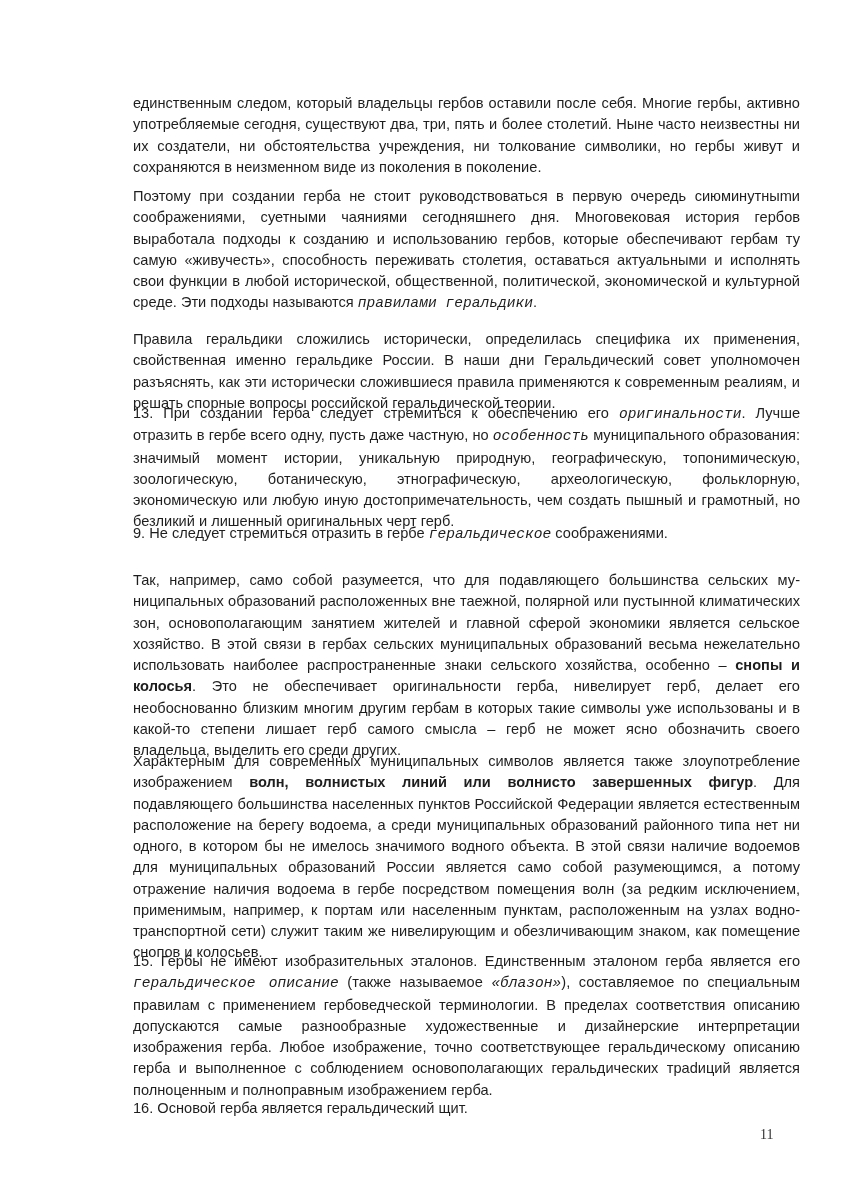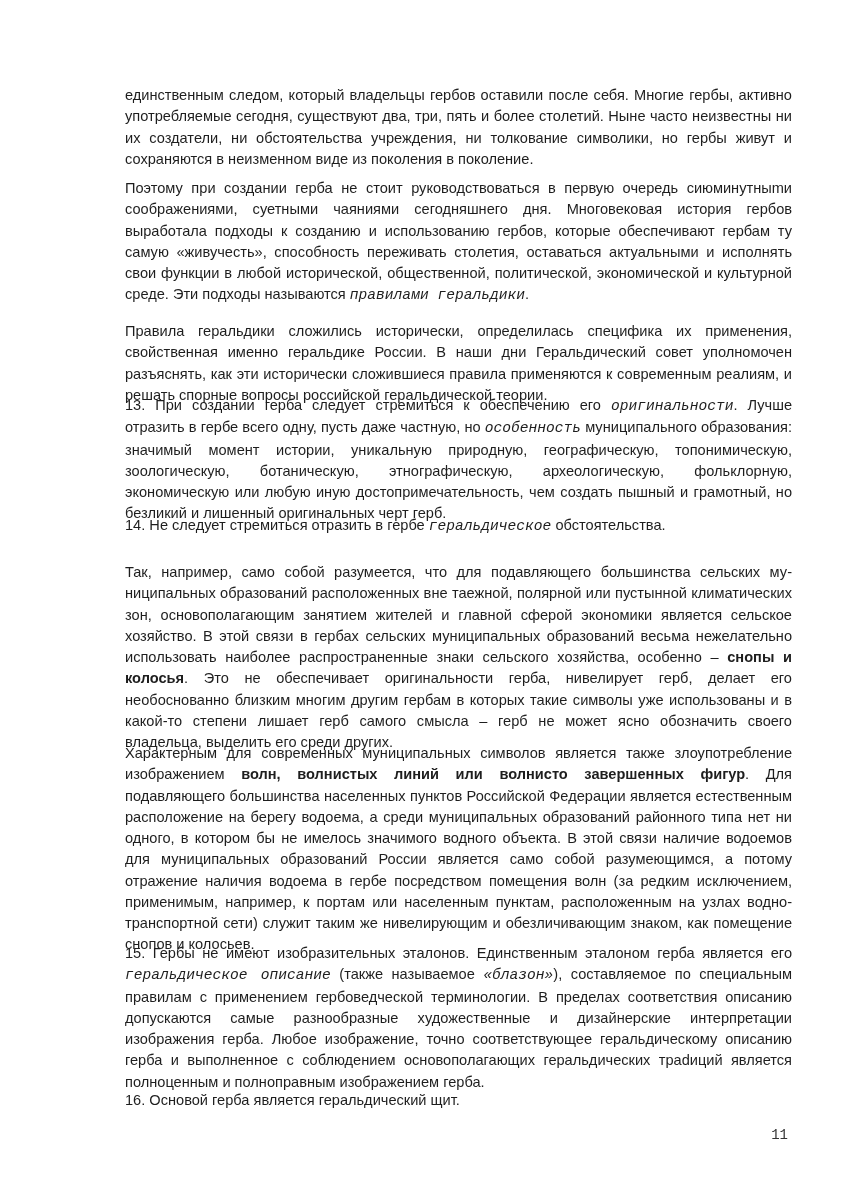--- a/index.html
+++ b/index.html
@@ -3,37 +3,37 @@
   <meta charset="utf-8">
   <style>
     html, body { margin: 0; padding: 0; background: #ffffff; }
     body { width: 848px; height: 1200px; position: relative; overflow: hidden; }
     .page {
       position: absolute; left: 121px; top: 81px; width: 667px;
       font-family: "Liberation Sans", sans-serif;
       font-size: 14.6px; line-height: 21.25px; color: #1e1e1e;
       text-align: justify; hyphens: manual;
     }
-    .page p { margin: 4px; }
+    .page p { margin: 12px; }
     .para { position: absolute; left: 0; width: 667px; }
     .page em, .page i { font-style: italic; font-family: Liberation Mono, monospace; }
     .page b { font-weight: bold; }
     .pnum {
-      position: absolute; left: 760px; top: 1127px; width: 28px; text-align: right;
-      font-family: Liberation Mono, monospace; font-size: 14px; color: #333;
+      position: absolute; left: 760px; top: 1127px; width: 28px; text-align: left;
+      font-family: Liberation Serif, serif; font-size: 14px; color: #333;
     }
   </style>
 </head>
 <body>
 
 <div class="page">
   <p class="para" style="top:0px"><span>единственным следом, который владельцы гербов оставили после себя. Многие гербы, активно употребляемые сегодня, существуют два, три, пять и более столетий. Ныне часто неизвестны ни их создатели, ни обстоятельства учреждения, ни толкование символики, но гербы живут и сохраняются в неизменном виде из поколения в поколение.</span></p>
   <p class="para" style="top:93px"><span>Поэтому при создании герба не стоит руководствоваться в первую очередь сиюминутны­mи соображениями, суетными чаяниями сегодняшнего дня. Многовековая история гербов выработала подходы к созданию и использованию гербов, которые обеспечивают гербам ту самую «живучесть», способность переживать столетия, оставаться актуальными и ис­полнять свои функции в любой исторической, общественной, политической, экономиче­ской и культурной среде. Эти подходы называются </span><em>правилами геральдики</em><span>.</span></p>
   <p class="para" style="top:236px"><span>Правила геральдики сложились исторически, определилась специфика их применения, свойственная именно геральдике России. В наши дни Геральдический совет уполномочен разъяснять, как эти исторически сложившиеся правила применяются к современным реа­лиям, и решать спорные вопросы российской геральдической теории.</span></p>
   <p class="para" style="top:310px"><span>13. При создании герба следует стремиться к обеспечению его </span><em>оригинальности</em><span>. Лучше отразить в гербе всего одну, пусть даже частную, но </span><em>особенность</em><span> муниципального обра­зования: значимый момент истории, уникальную природную, географическую, топоними­ческую, зоологическую, ботаническую, этнографическую, археологическую, фольклорную, экономическую или любую иную достопримечательность, чем создать пышный и грамот­ный, но безликий и лишенный оригинальных черт герб.</span></p>
-  <p class="para" style="top:430px"><span>14. Не следует стремиться отразить в гербе </span><em>геральдическое</em><span> обстоятельства.</span></p>
+  <p class="para" style="top:430px"><span>9. Не следует стремиться отразить в гербе </span><em>геральдическое</em><span> соображениями.</span></p>
   <p class="para" style="top:477px"><span>Так, например, само собой разумеется, что для подавляющего большинства сельских му­ниципальных образований расположенных вне таежной, полярной или пустынной клима­тических зон, основополагающим занятием жителей и главной сферой экономики являет­ся сельское хозяйство. В этой связи в гербах сельских муниципальных образований весьма нежелательно использовать наиболее распространенные знаки сельского хозяй­ства, особенно – </span><b>снопы и колосья</b><span>. Это не обеспечивает оригинальности герба, нивели­рует герб, делает его необоснованно близким многим другим гербам в которых такие символы уже использованы и в какой-то степени лишает герб самого смысла – герб не может ясно обозначить своего владельца, выделить его среди других.</span></p>
   <p class="para" style="top:658px"><span>Характерным для современных муниципальных символов является также злоупотребле­ние изображением </span><b>волн, волнистых линий или волнисто завершенных фигур</b><span>. Для подавляющего большинства населенных пунктов Российской Федерации является есте­ственным расположение на берегу водоема, а среди муниципальных образований район­ного типа нет ни одного, в котором бы не имелось значимого водного объекта. В этой свя­зи наличие водоемов для муниципальных образований России является само собой ра­зумеющимся, а потому отражение наличия водоема в гербе посредством помещения волн (за редким исключением, применимым, например, к портам или населенным пунк­там, расположенным на узлах водно-транспортной сети) служит таким же нивелирующим и обезличивающим знаком, как помещение снопов и колосьев.</span></p>
   <p class="para" style="top:858px"><span>15. Гербы не имеют изобразительных эталонов. Единственным эталоном герба является его </span><em>геральдическое описание</em><span> (также называемое </span><em>«блазон»</em><span>), составляемое по специаль­ным правилам с применением гербоведческой терминологии. В пределах соответствия описанию допускаются самые разнообразные художественные и дизайнерские интерпре­тации изображения герба. Любое изображение, точно соответствующее геральдическому описанию герба и выполненное с соблюдением основополагающих геральдических тра­dиций является полноценным и полноправным изображением герба.</span></p>
   <p class="para" style="top:1005px"><span>16. Основой герба является геральдический щит.</span></p>
 </div>
 
 <div class="pnum">11</div>
 
 </body></html>

